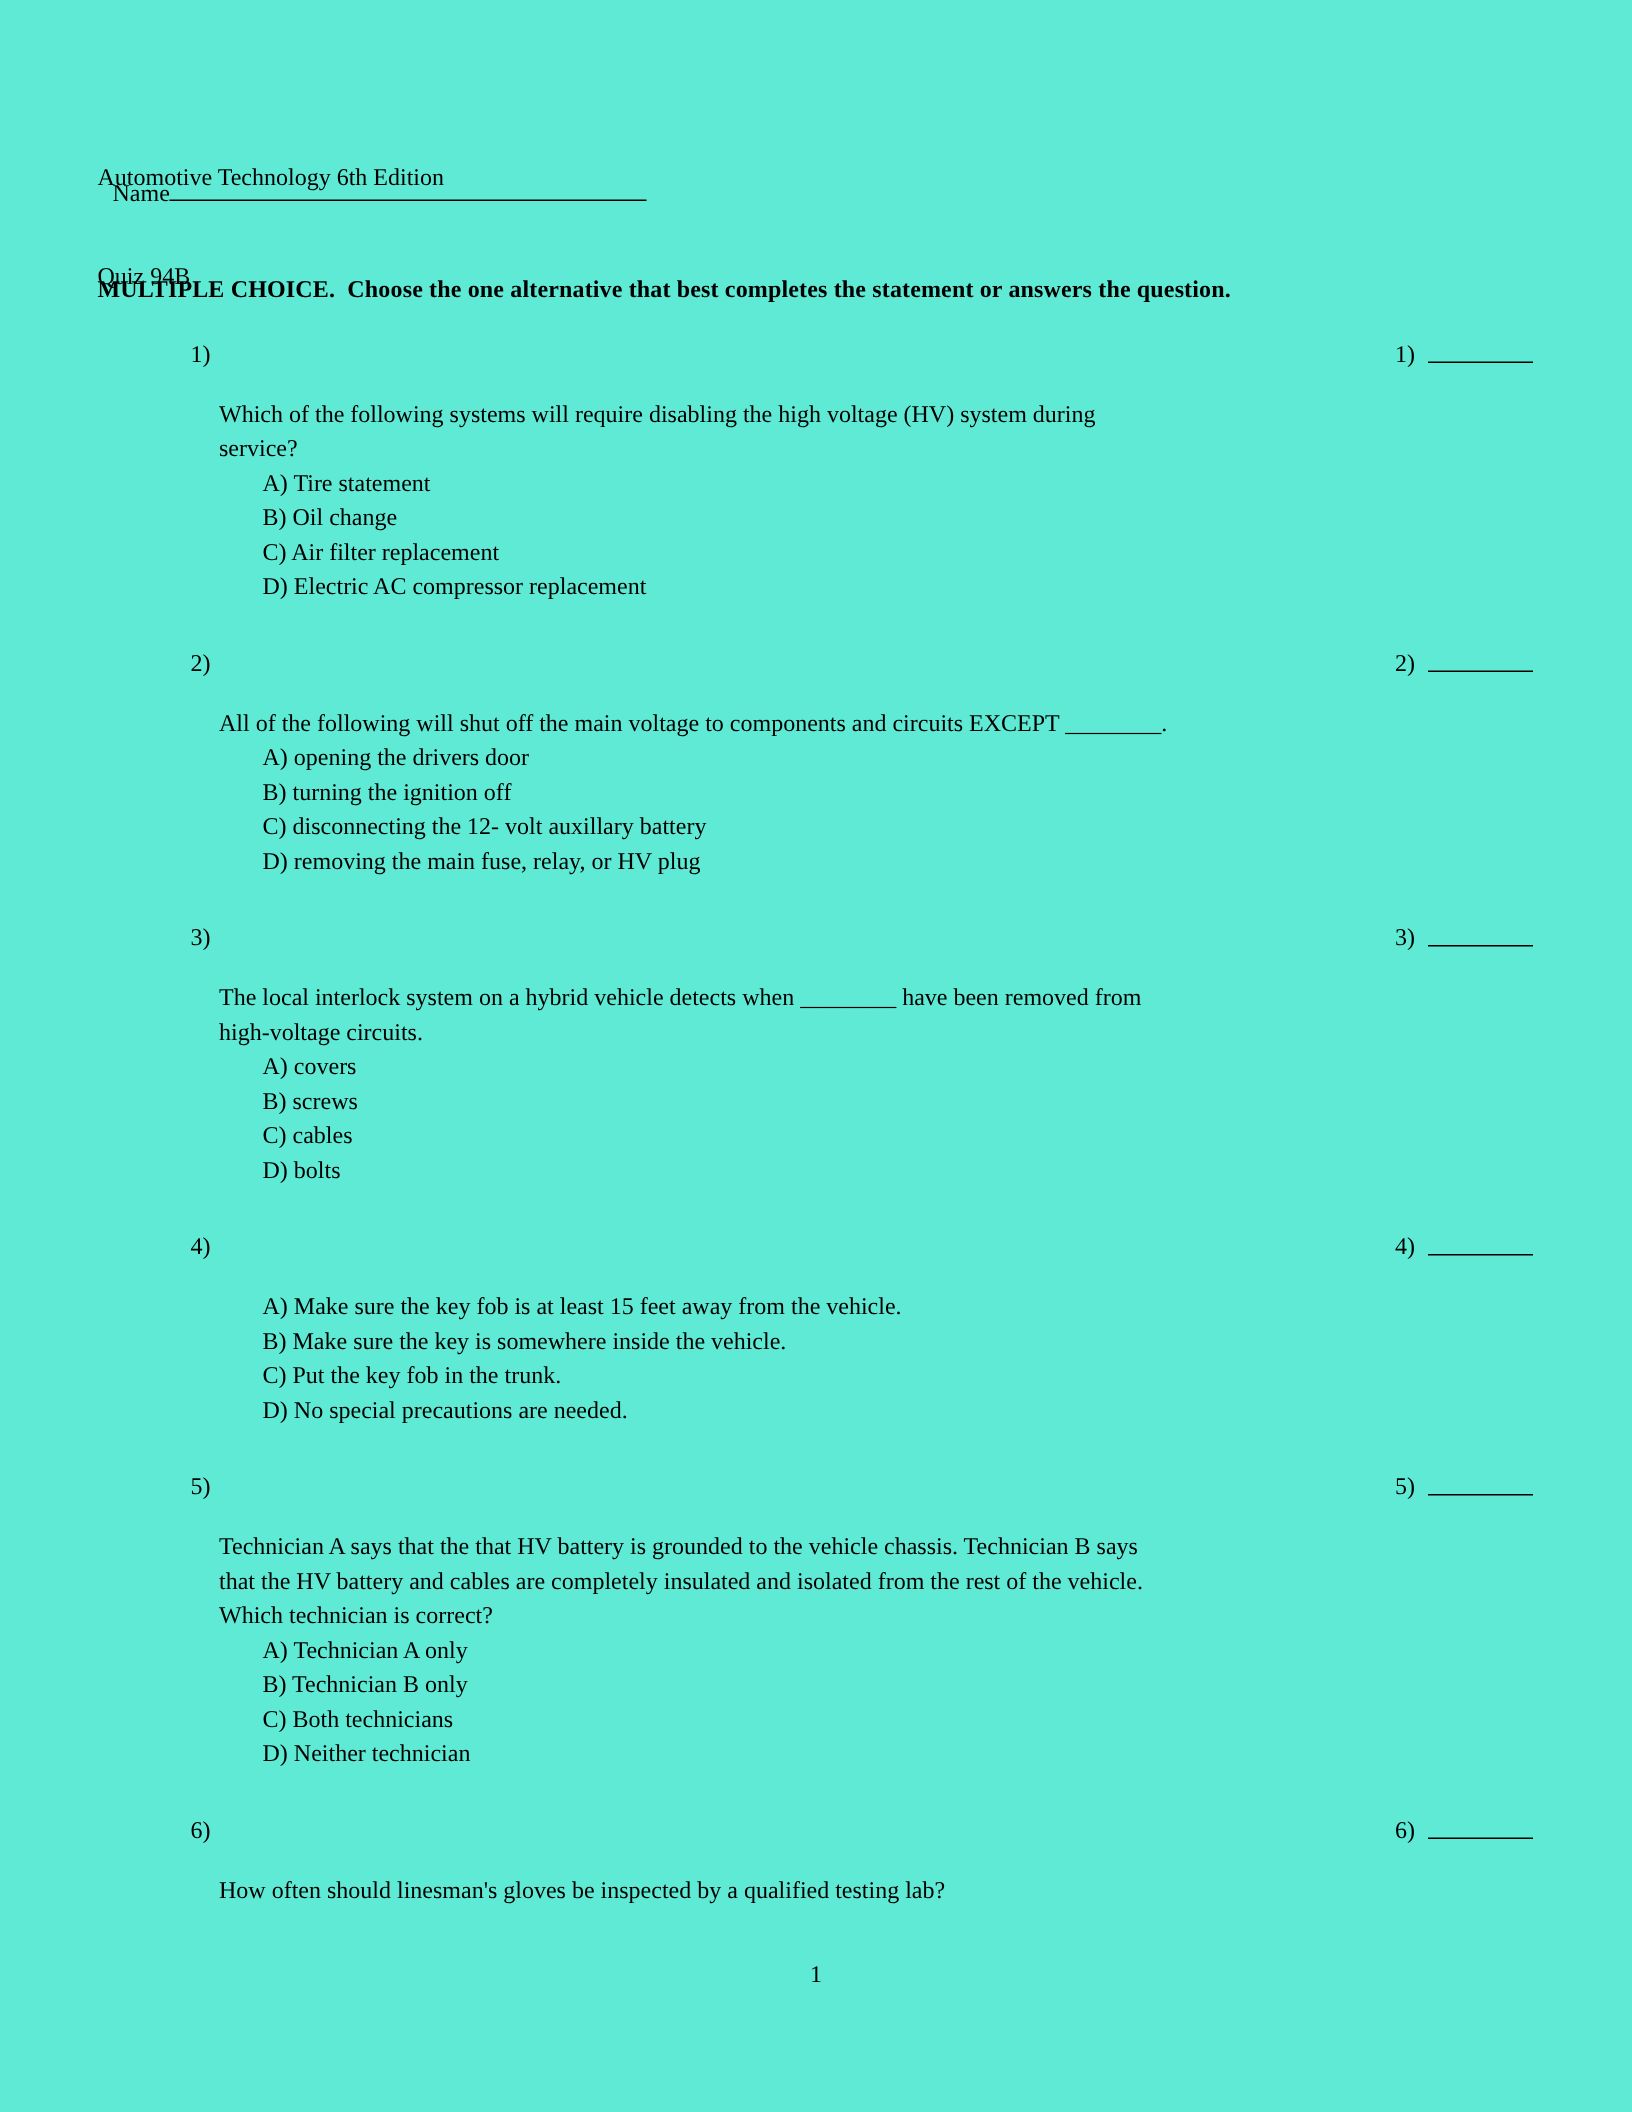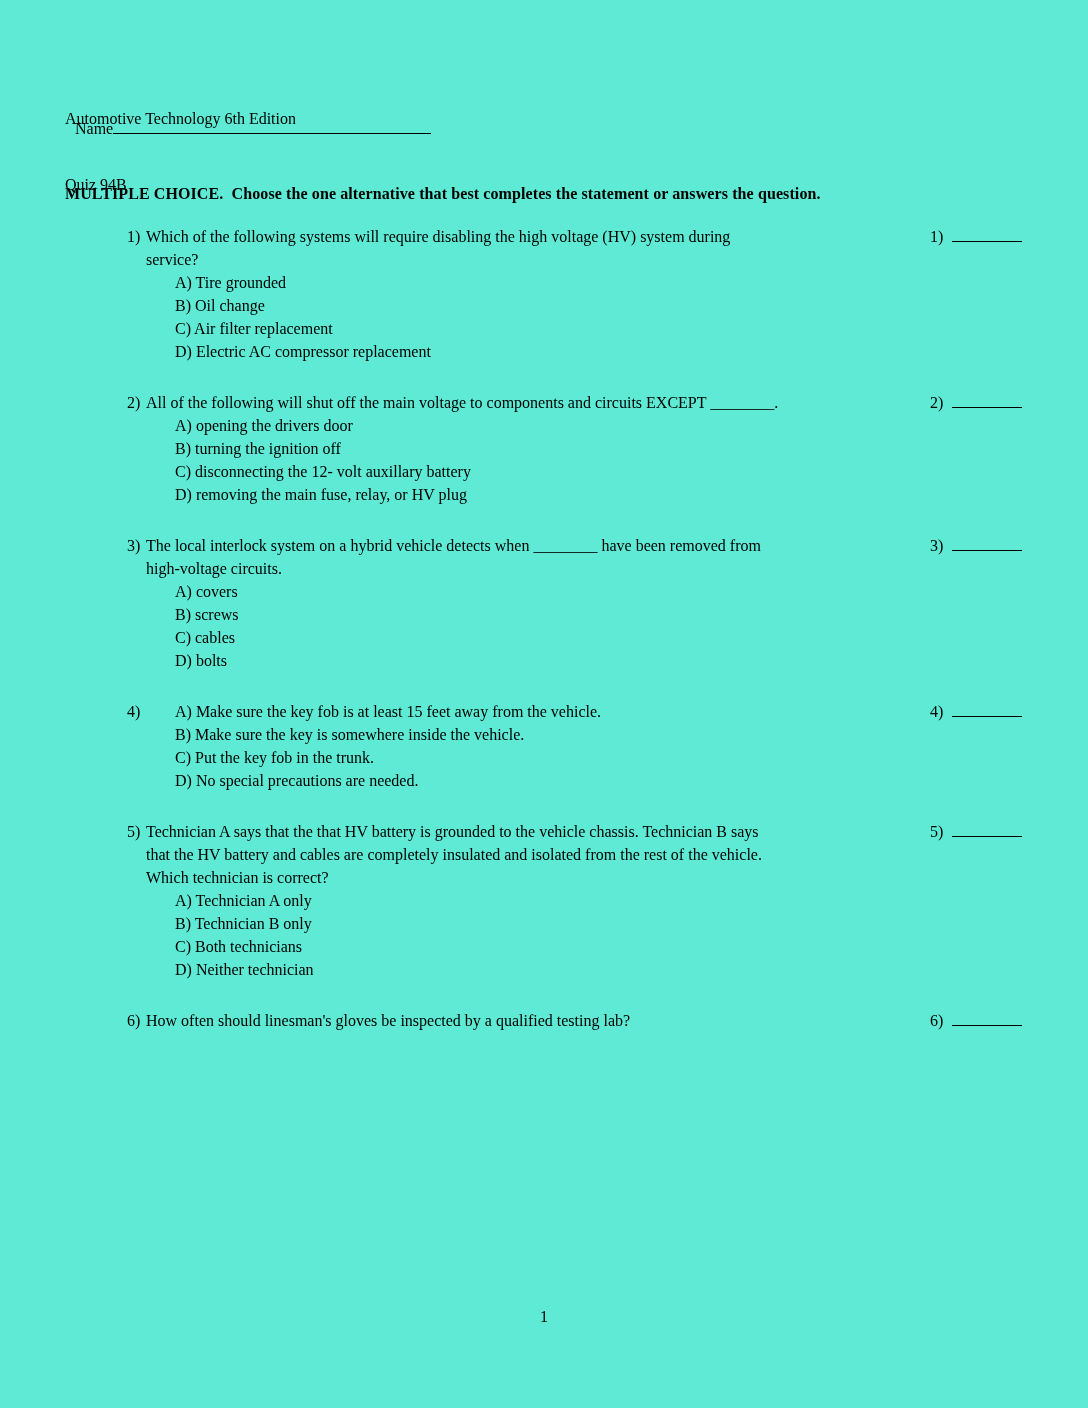--- a/index.html
+++ b/index.html
@@ -58,21 +58,21 @@
   .q-main {
     width: 803px;
     flex-shrink: 0;
     display: flex;
     align-items: flex-start;
   }
   .q-num {
     min-width: 19px;
     flex-shrink: 0;
   }
-  .q-body { flex: 1; }
+  .q-body { flex: 1; margin-top: 40px; }
   .q-text { white-space: pre-wrap; }
   .q-options { padding-left: 29px; }
   .q-answer {
     display: flex;
     align-items: flex-start;
     white-space: nowrap;
   }
   .answer-blank {
     display: inline-block;
     width: 70px;
@@ -107,21 +107,21 @@
 
   <div class="questions">
 
     <div class="question">
       <div class="q-main">
         <div class="q-num">1)</div>
         <div class="q-body">
           <div class="q-text">Which of the following systems will require disabling the high voltage (HV) system during
 service?</div>
           <div class="q-options">
-            <div>A) Tire grounded</div>
+            <div>A) Tire statement</div>
             <div>B) Oil change</div>
             <div>C) Air filter replacement</div>
             <div>D) Electric AC compressor replacement</div>
           </div>
         </div>
       </div>
       <div class="q-answer">
         <span>1)</span>
         <span class="answer-blank"></span>
       </div>

